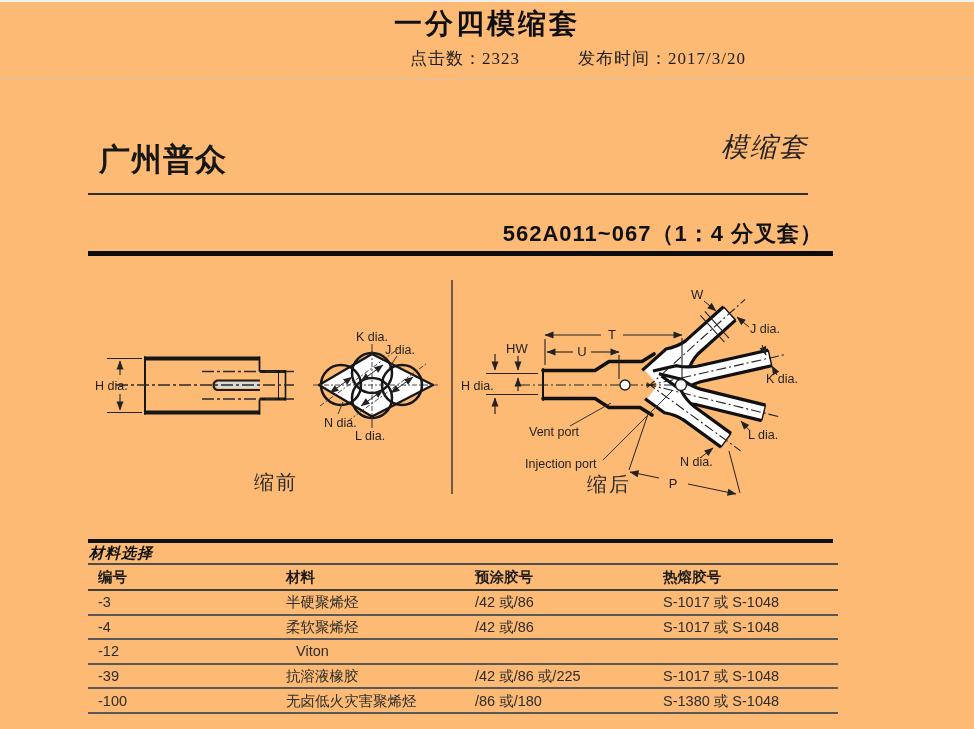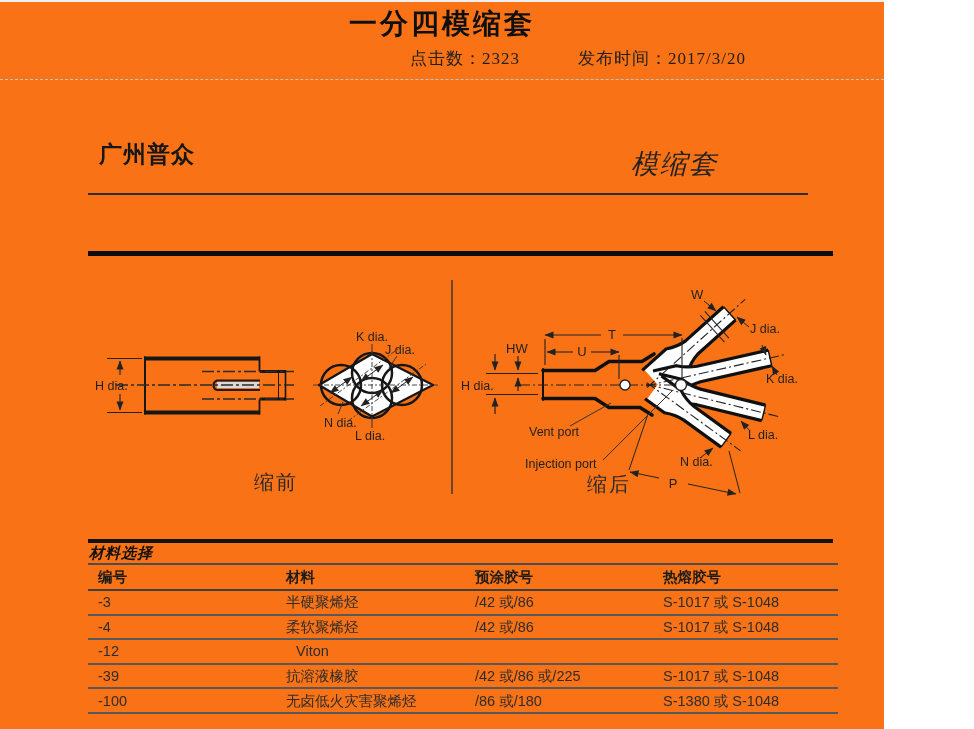--- a/index.html
+++ b/index.html
@@ -1,26 +1,26 @@
 <!DOCTYPE html>
 <html><head>
 <meta charset="utf-8">
 <style>
   html,body{margin:0;padding:0;background:#fff;}
-  .page{position:relative;width:884px;height:729px;background:#f97316;overflow:hidden;
+  .page{position:relative;width:974px;height:729px;background:#fdba74;overflow:hidden;
         font-family:"Liberation Sans",sans-serif;border-top:2px solid #f0f0f0;box-sizing:border-box;}
   .page-title{position:absolute;top:3px;left:0;width:100%;text-align:center;margin:0;
         font-size:28px;font-weight:700;letter-spacing:3px;color:#0f0f0f;}
   .meta-row{position:absolute;top:45px;left:0;width:100%;height:24px;
         font-family:"Liberation Serif","DejaVu Serif",serif;font-size:17px;color:#1e1e1e;letter-spacing:1px;}
   .meta-item{position:absolute;top:0;white-space:nowrap;}
   .meta-source{left:155px}.meta-hits{left:410px}.meta-date{left:578px}
   .dashed-sep{position:absolute;top:77px;left:0;width:974px;border-top:1px dashed #c6c6c6;}
-  .brand{position:absolute;left:99px;top:137px;font-size:23px;font-weight:700;letter-spacing:1px;color:#161616;font-family:Liberation Serif, serif;}
-  .product-type{position:absolute;right:166px;top:144px;font-size:27px;font-style:italic;letter-spacing:2px;
+  .brand{position:absolute;left:99px;top:137px;font-size:31px;font-weight:700;letter-spacing:1px;color:#161616;font-family:Liberation Serif, serif;}
+  .product-type{position:absolute;right:166px;top:127px;font-size:27px;font-style:italic;letter-spacing:2px;
         font-family:"Liberation Serif","DejaVu Serif",serif;color:#222;}
   .rule{position:absolute;left:88px;}
   .rule-thin-top{top:191px;width:720px;height:2px;background:#2e2e2e;}
   .part-number{position:absolute;left:88px;top:217px;width:735px;text-align:right;
         font-size:22px;font-weight:700;letter-spacing:1px;color:#101010;white-space:nowrap;}
   .rule-thick-1{top:249px;width:745px;height:5px;background:#0c0c0c;}
   .diagram-svg{position:absolute;left:85px;top:263px;}
   .diagram-svg text{font-family:"Liberation Sans",sans-serif;fill:#1f1f1f;font-size:12.5px;}
   .diagram-svg .dimlbl{font-size:13px;}
   .diagram-svg .caption{font-size:20px;fill:#2b2b2b;letter-spacing:2px;}
@@ -44,20 +44,21 @@
   <div class="meta-row">
     <span class="meta-item meta-hits"><span>点击数：</span><span>2323</span></span>
     <span class="meta-item meta-date"><span>发布时间：</span><span>2017/3/20</span></span>
   </div>
 
   <div class="dashed-sep"></div>
 
   <div class="brand">广州普众</div>
   <div class="product-type">模缩套</div>
   <div class="rule rule-thin-top"></div>
+  <div class="part-number">562A011~067（1：4 分叉套）</div>
   <div class="rule rule-thick-1"></div>
 
   <svg class="diagram-svg" width="795" height="242" viewBox="85 263 795 242" xmlns="http://www.w3.org/2000/svg">
     <defs>
       <marker id="ah" viewBox="0 0 10 8" refX="9" refY="4" markerWidth="10" markerHeight="8" orient="auto-start-reverse" markerUnits="userSpaceOnUse">
         <path d="M0.5,0.5 L9.5,4 L0.5,7.5 Z" fill="#222"></path>
       </marker>
     </defs>
 
     <g>

